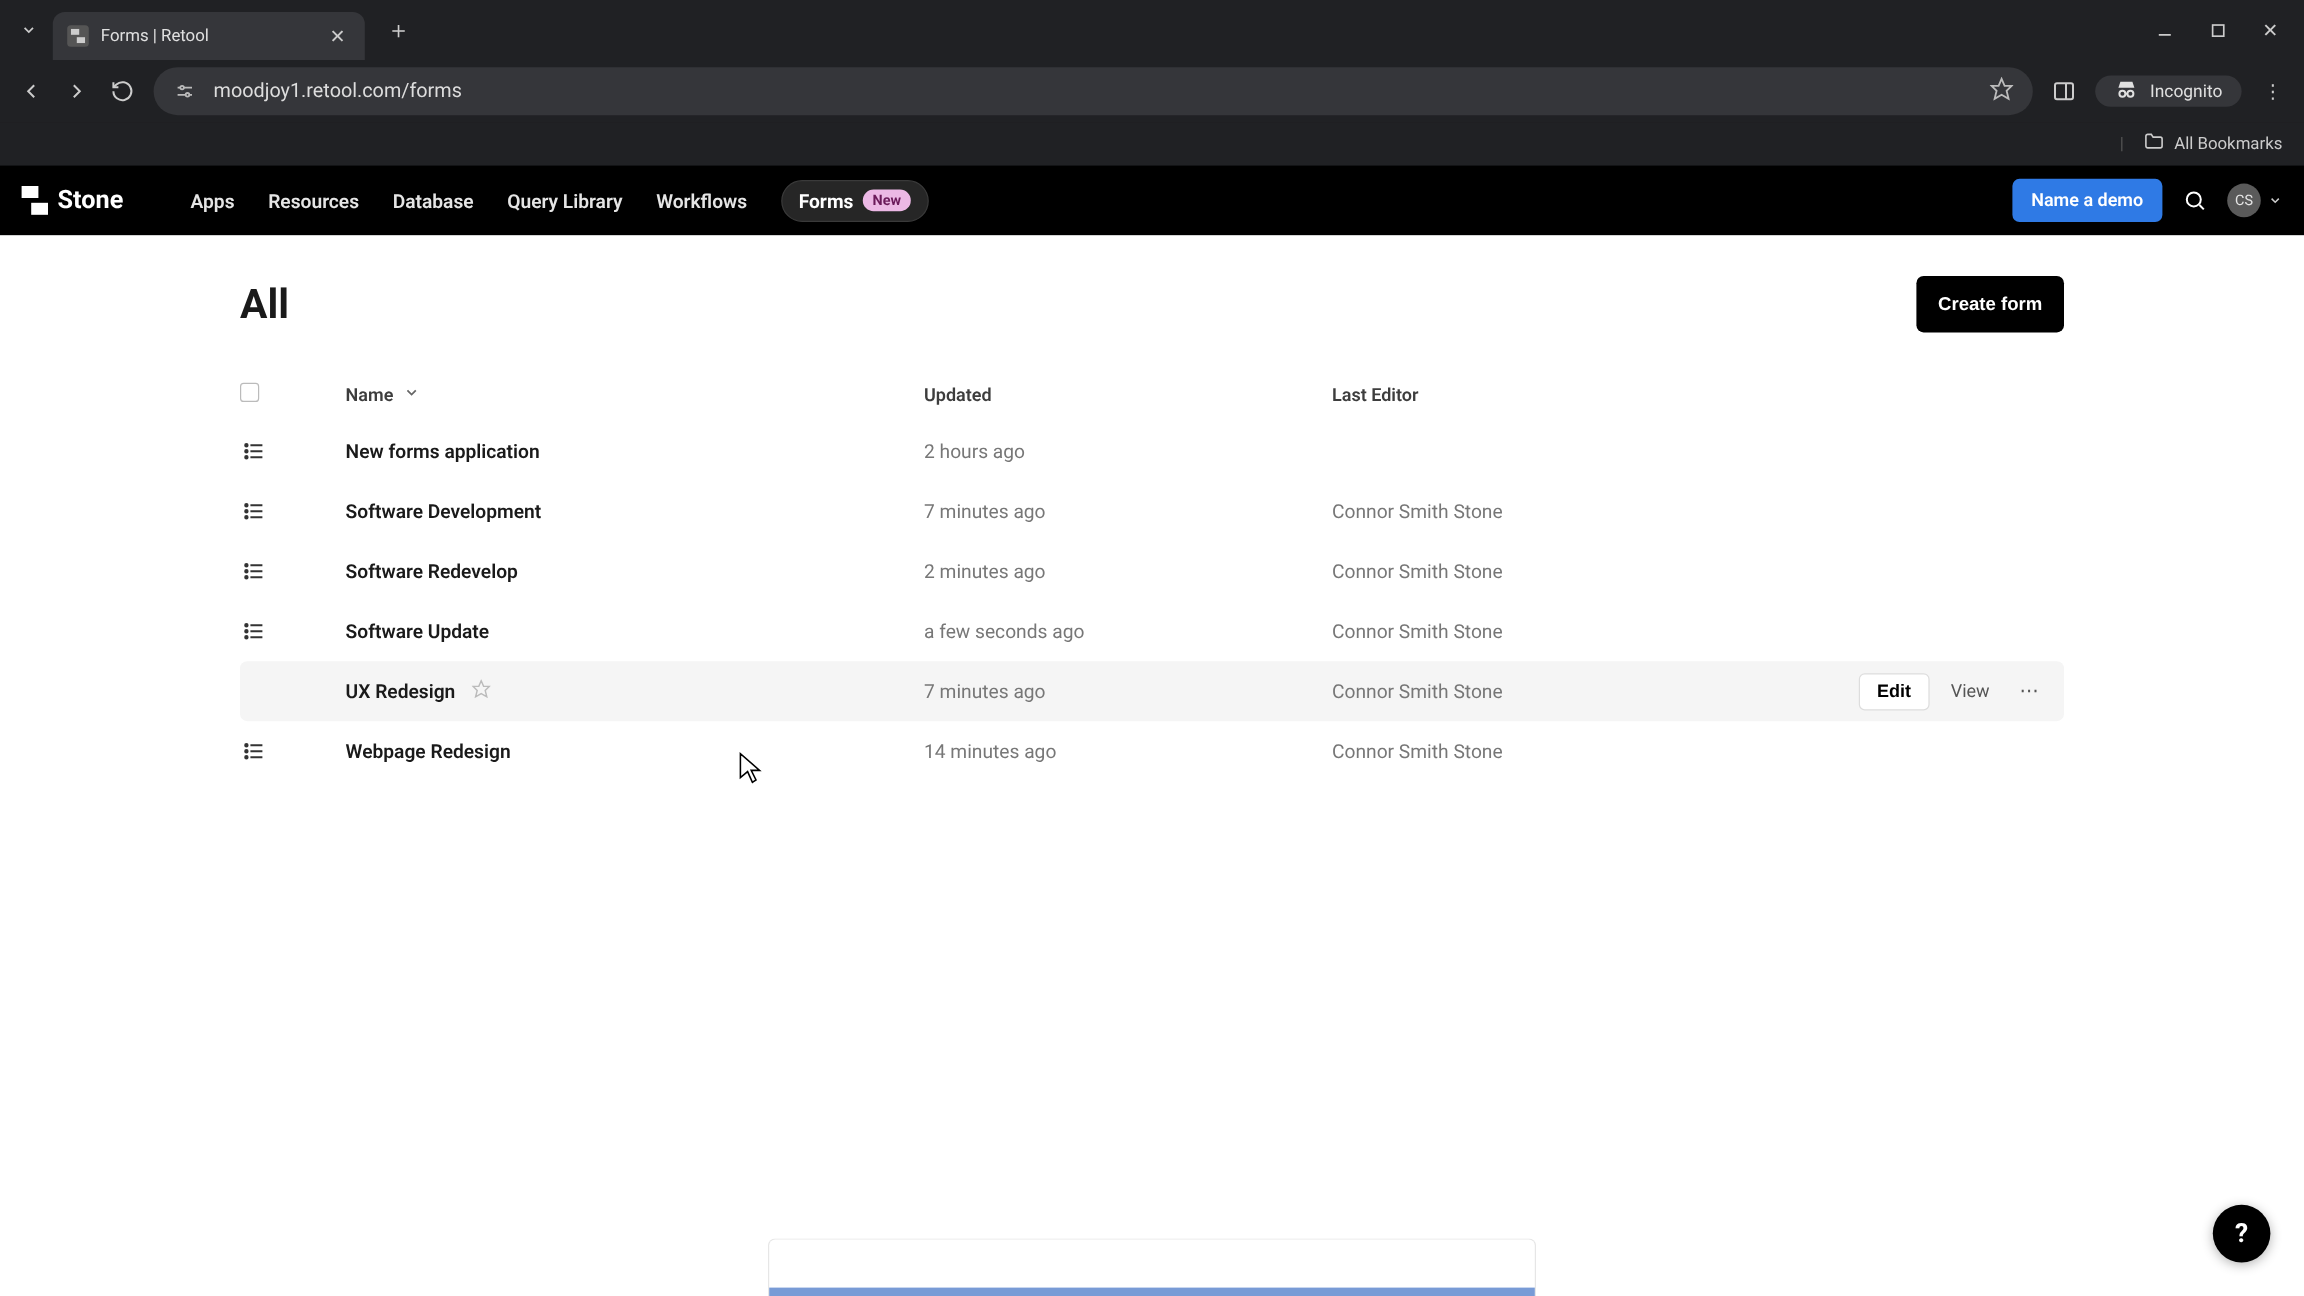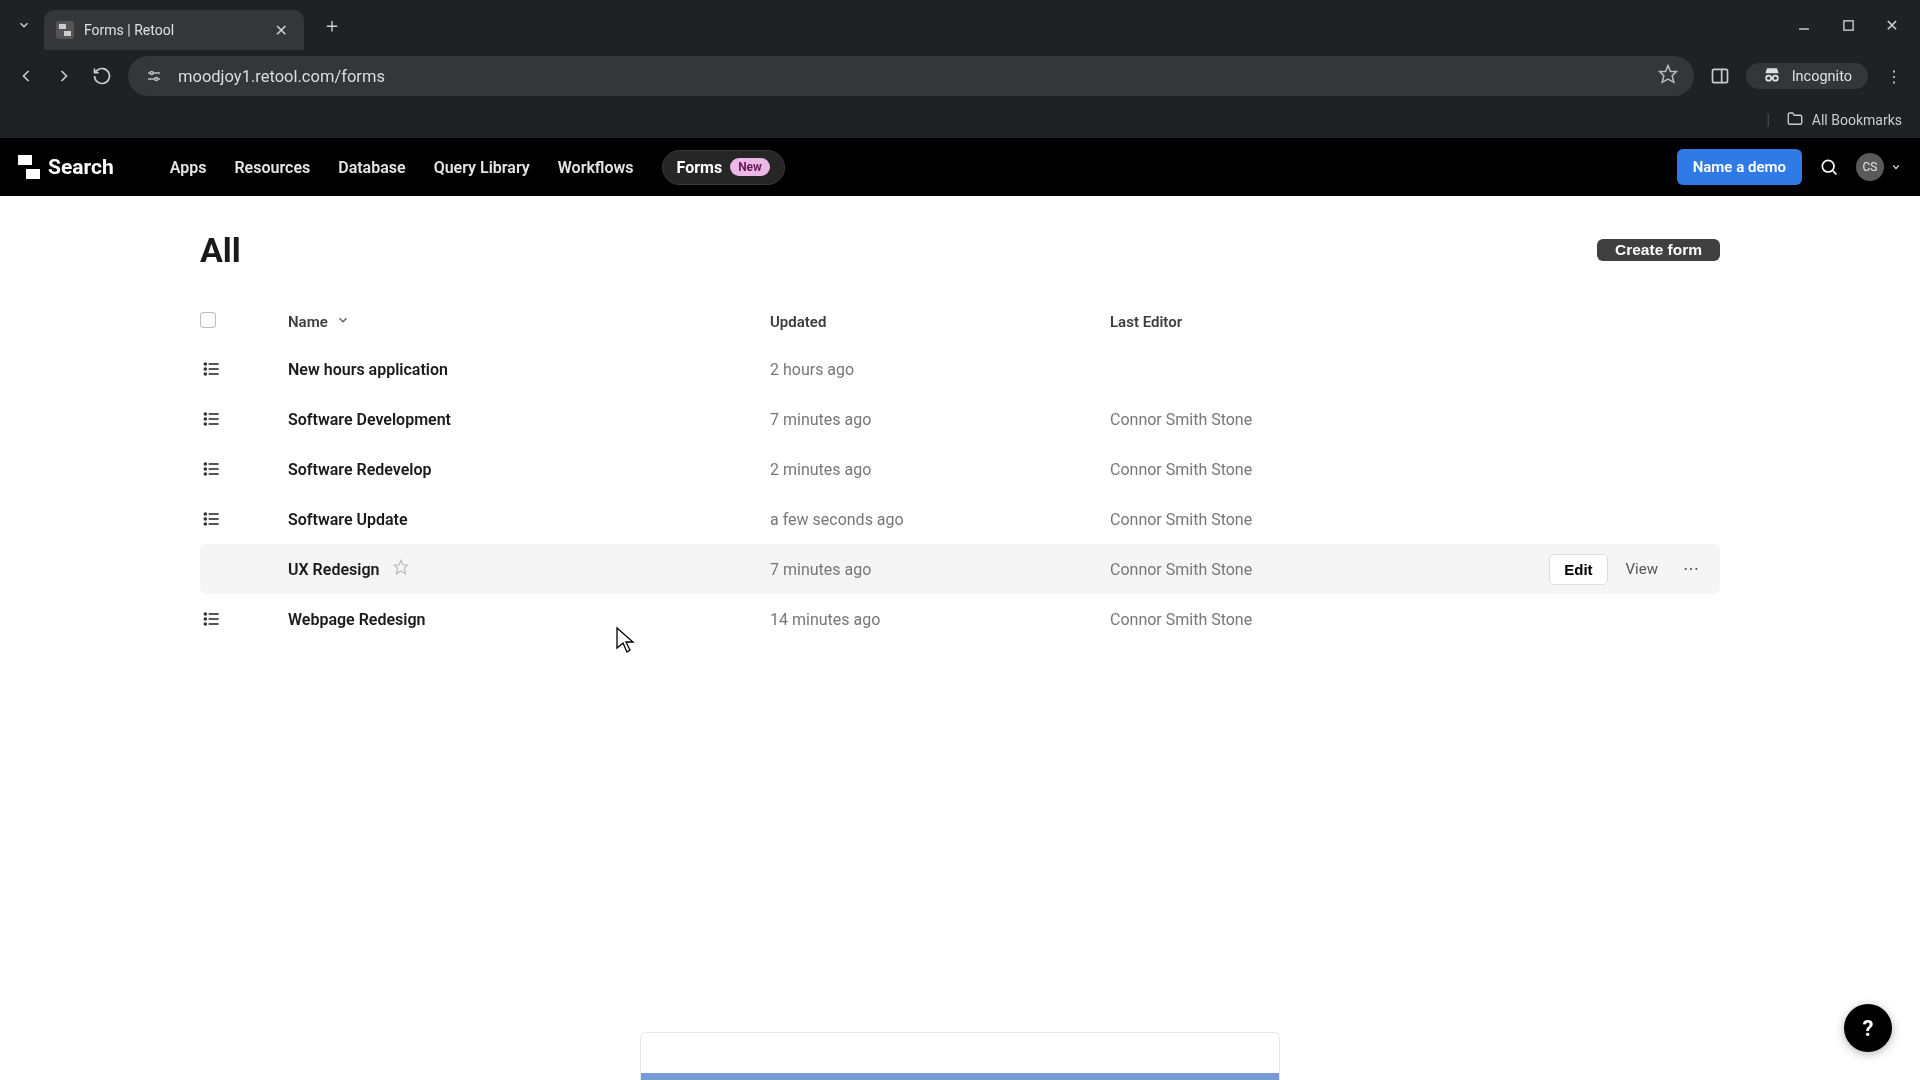--- a/index.html
+++ b/index.html
@@ -142,22 +142,22 @@
     display:flex; align-items:center;
   }
   .page-title { font-size: 34px; font-weight: 700; color:#1a1a1a; }
   .page-actions { margin-left:auto; display:flex; gap:12px; align-items:center; }
   .search-box {
     border:1px solid #d7d7d7; border-radius:6px; height:38px; width:290px;
     padding: 0 12px; font-size:15px; color:#555;
   }
   .search-box::placeholder { color:#999; }
   .create-btn {
-    background:#404040; color:#fff; border:none; border-radius:6px;
-    height:22px; padding:0 18px; font-size:15.5px; font-weight:600; cursor:pointer;
+    background:#000000; color:#fff; border:none; border-radius:6px;
+    height:47px; padding:0 18px; font-size:15.5px; font-weight:600; cursor:pointer;
   }
 
   
   .tbl { margin-top: 30px; }
   .tbl-head {
     display:grid;
     grid-template-columns: 50px 520px 340px 340px 270px;
     align-items:center;
     padding: 12px 0;
     color:#3d3d3d;
@@ -326,21 +326,21 @@
   <span class="vert-div">|</span>
   <span><svg width="18" height="18" viewBox="0 0 24 24" fill="none" stroke="currentColor" stroke-width="1.8">
         <path d="M3 6a2 2 0 0 1 2-2h4l2 3h8a2 2 0 0 1 2 2v8a2 2 0 0 1-2 2H5a2 2 0 0 1-2-2V6z"></path>
       </svg></span>
   <span>All Bookmarks</span>
 </div>
 
 <div class="app-header">
   <div class="retool-logo">
     <div class="retool-mark"></div>
-    <span>Search</span>
+    <span>Stone</span>
   </div>
   <div class="nav-links">
     <div class="nav-link">Apps</div>
     <div class="nav-link">Resources</div>
     <div class="nav-link">Database</div>
     <div class="nav-link">Query Library</div>
     <div class="nav-link">Workflows</div>
     <div class="nav-forms-pill">
       <span class="lbl">Forms</span>
       <span class="new-badge">New</span>
@@ -389,21 +389,21 @@
           <div class="row">
             <div class="cell-icon"><span class="form-ic"><svg width="20" height="20" viewBox="0 0 24 24" fill="none" stroke="currentColor" stroke-width="2">
                   <line x1="8" y1="6" x2="20" y2="6"></line>
                   <line x1="8" y1="12" x2="20" y2="12"></line>
                   <line x1="8" y1="18" x2="20" y2="18"></line>
                   <circle cx="4" cy="6" r="1.2" fill="currentColor"></circle>
                   <circle cx="4" cy="12" r="1.2" fill="currentColor"></circle>
                   <circle cx="4" cy="18" r="1.2" fill="currentColor"></circle>
                 </svg>          </span></div>
             <div class="cell-name">
-              <span>New hours application</span>
+              <span>New forms application</span>
             </div>
             <div class="cell-upd">2 hours ago</div>
             <div class="cell-editor"></div>
             <div class="cell-actions">
               <button class="edit-btn">Edit</button>
               <span class="view-btn">View</span>
               <span class="more-btn">⋯</span>
             </div>
           </div>
           <div class="row">

